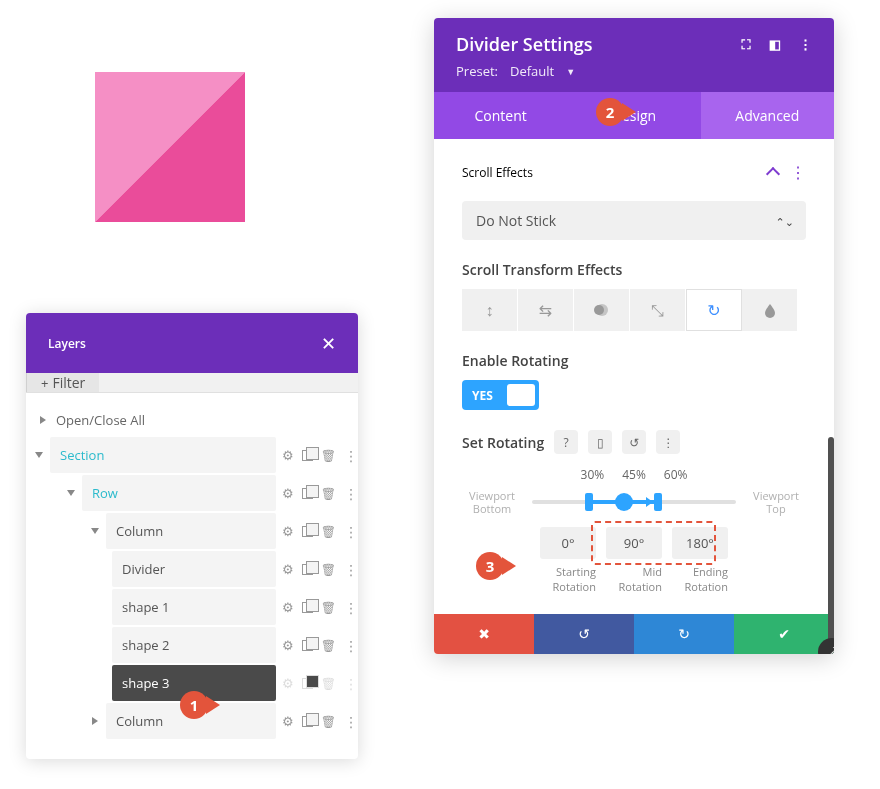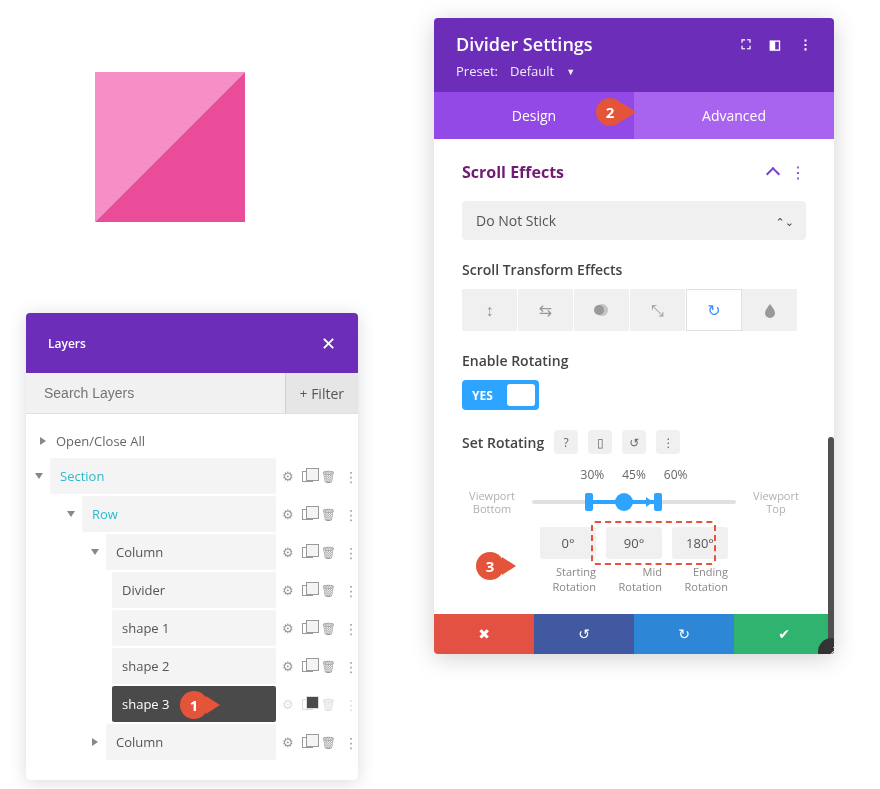--- a/index.html
+++ b/index.html
@@ -54,21 +54,21 @@
 .header-icons { display: flex; gap: 18px; font-size: 13px; align-items: center; color: #fff; }
 .preset-line { margin-top: 6px; font-size: 13px; color: rgba(255,255,255,0.9); display: flex; align-items: center; gap: 12px; }
 .preset-line .caret { font-size: 9px; }
 
 .settings-tabs { display: flex; background: #9249e5; color: #fff; }
 .settings-tabs .tab { flex: 1; text-align: center; padding: 14px 0; font-size: 14px; cursor: pointer; }
 .settings-tabs .tab.active { background: #a864ee; }
 
 .settings-body { padding: 22px 28px 10px 28px; position: relative; }
 .section-head { display: flex; align-items: center; justify-content: space-between; margin-bottom: 18px; }
-.section-head h3 { color: #701a75; font-size: 16px; font-weight: 700; }
+.section-head h3 { color: #000000; font-size: 12px; font-weight: 400; }
 .section-head .right { display: flex; gap: 12px; align-items: center; color: #7e3bd0; }
 .chev-up { width: 10px; height: 10px; border-left: 2px solid #7e3bd0; border-top: 2px solid #7e3bd0; transform: rotate(45deg); margin-top: 4px; cursor: pointer; }
 
 .field-label { font-size: 14px; font-weight: 600; color: #444; margin-bottom: 10px; }
 .select { position: relative; background: #f0f0f0; border-radius: 4px; padding: 10px 14px; font-size: 14px; color: #555; margin-bottom: 20px; }
 .select .caret2 { position: absolute; right: 12px; top: 50%; transform: translateY(-50%); font-size: 11px; color: #444; }
 
 .transform-icons { display: flex; gap: 0; margin-bottom: 20px; }
 .transform-icons .ticon { width: 56px; height: 42px; background: #f0f0f0; display: flex; align-items: center; justify-content: center; color: #999; font-size: 16px; border-right: 1px solid #fff; cursor: pointer; }
 .transform-icons .ticon.active { background: #fff; color: #3d8fff; border: 1px solid #e0e0e0; }
@@ -124,21 +124,20 @@
     <polygon points="100,0 100,100 0,100" fill="#ea4c9a"></polygon>
   </svg>
 </div>
 
 <div class="layers-panel">
   <div class="layers-header">
     <h2>Layers</h2>
     <span class="layers-close">✕</span>
   </div>
   <div class="layers-search">
-    <input placeholder="Search Layers" style="">
     <div class="layers-filter">
       <span class="plus">+</span>
       <span>Filter</span>
     </div>
   </div>
   <div class="layers-body">
     <div class="layers-openall">
       <span class="tri"></span>
       <span>Open/Close All</span>
     </div>
@@ -247,20 +246,21 @@
         <span>⋮</span>
       </span>
     </h2>
     <div class="preset-line">
       <span>Preset:</span>
       <span>Default</span>
       <span class="caret">▼</span>
     </div>
   </div>
   <div class="settings-tabs">
+    <div class="tab">Content</div>
     <div class="tab">Design</div>
     <div class="tab active">Advanced</div>
   </div>
   <div class="settings-body">
     <div class="section-head">
       <h3>Scroll Effects</h3>
       <div class="right">
         <span class="chev-up"></span>
         <span style="color:#7e3bd0;">⋮</span>
       </div>

